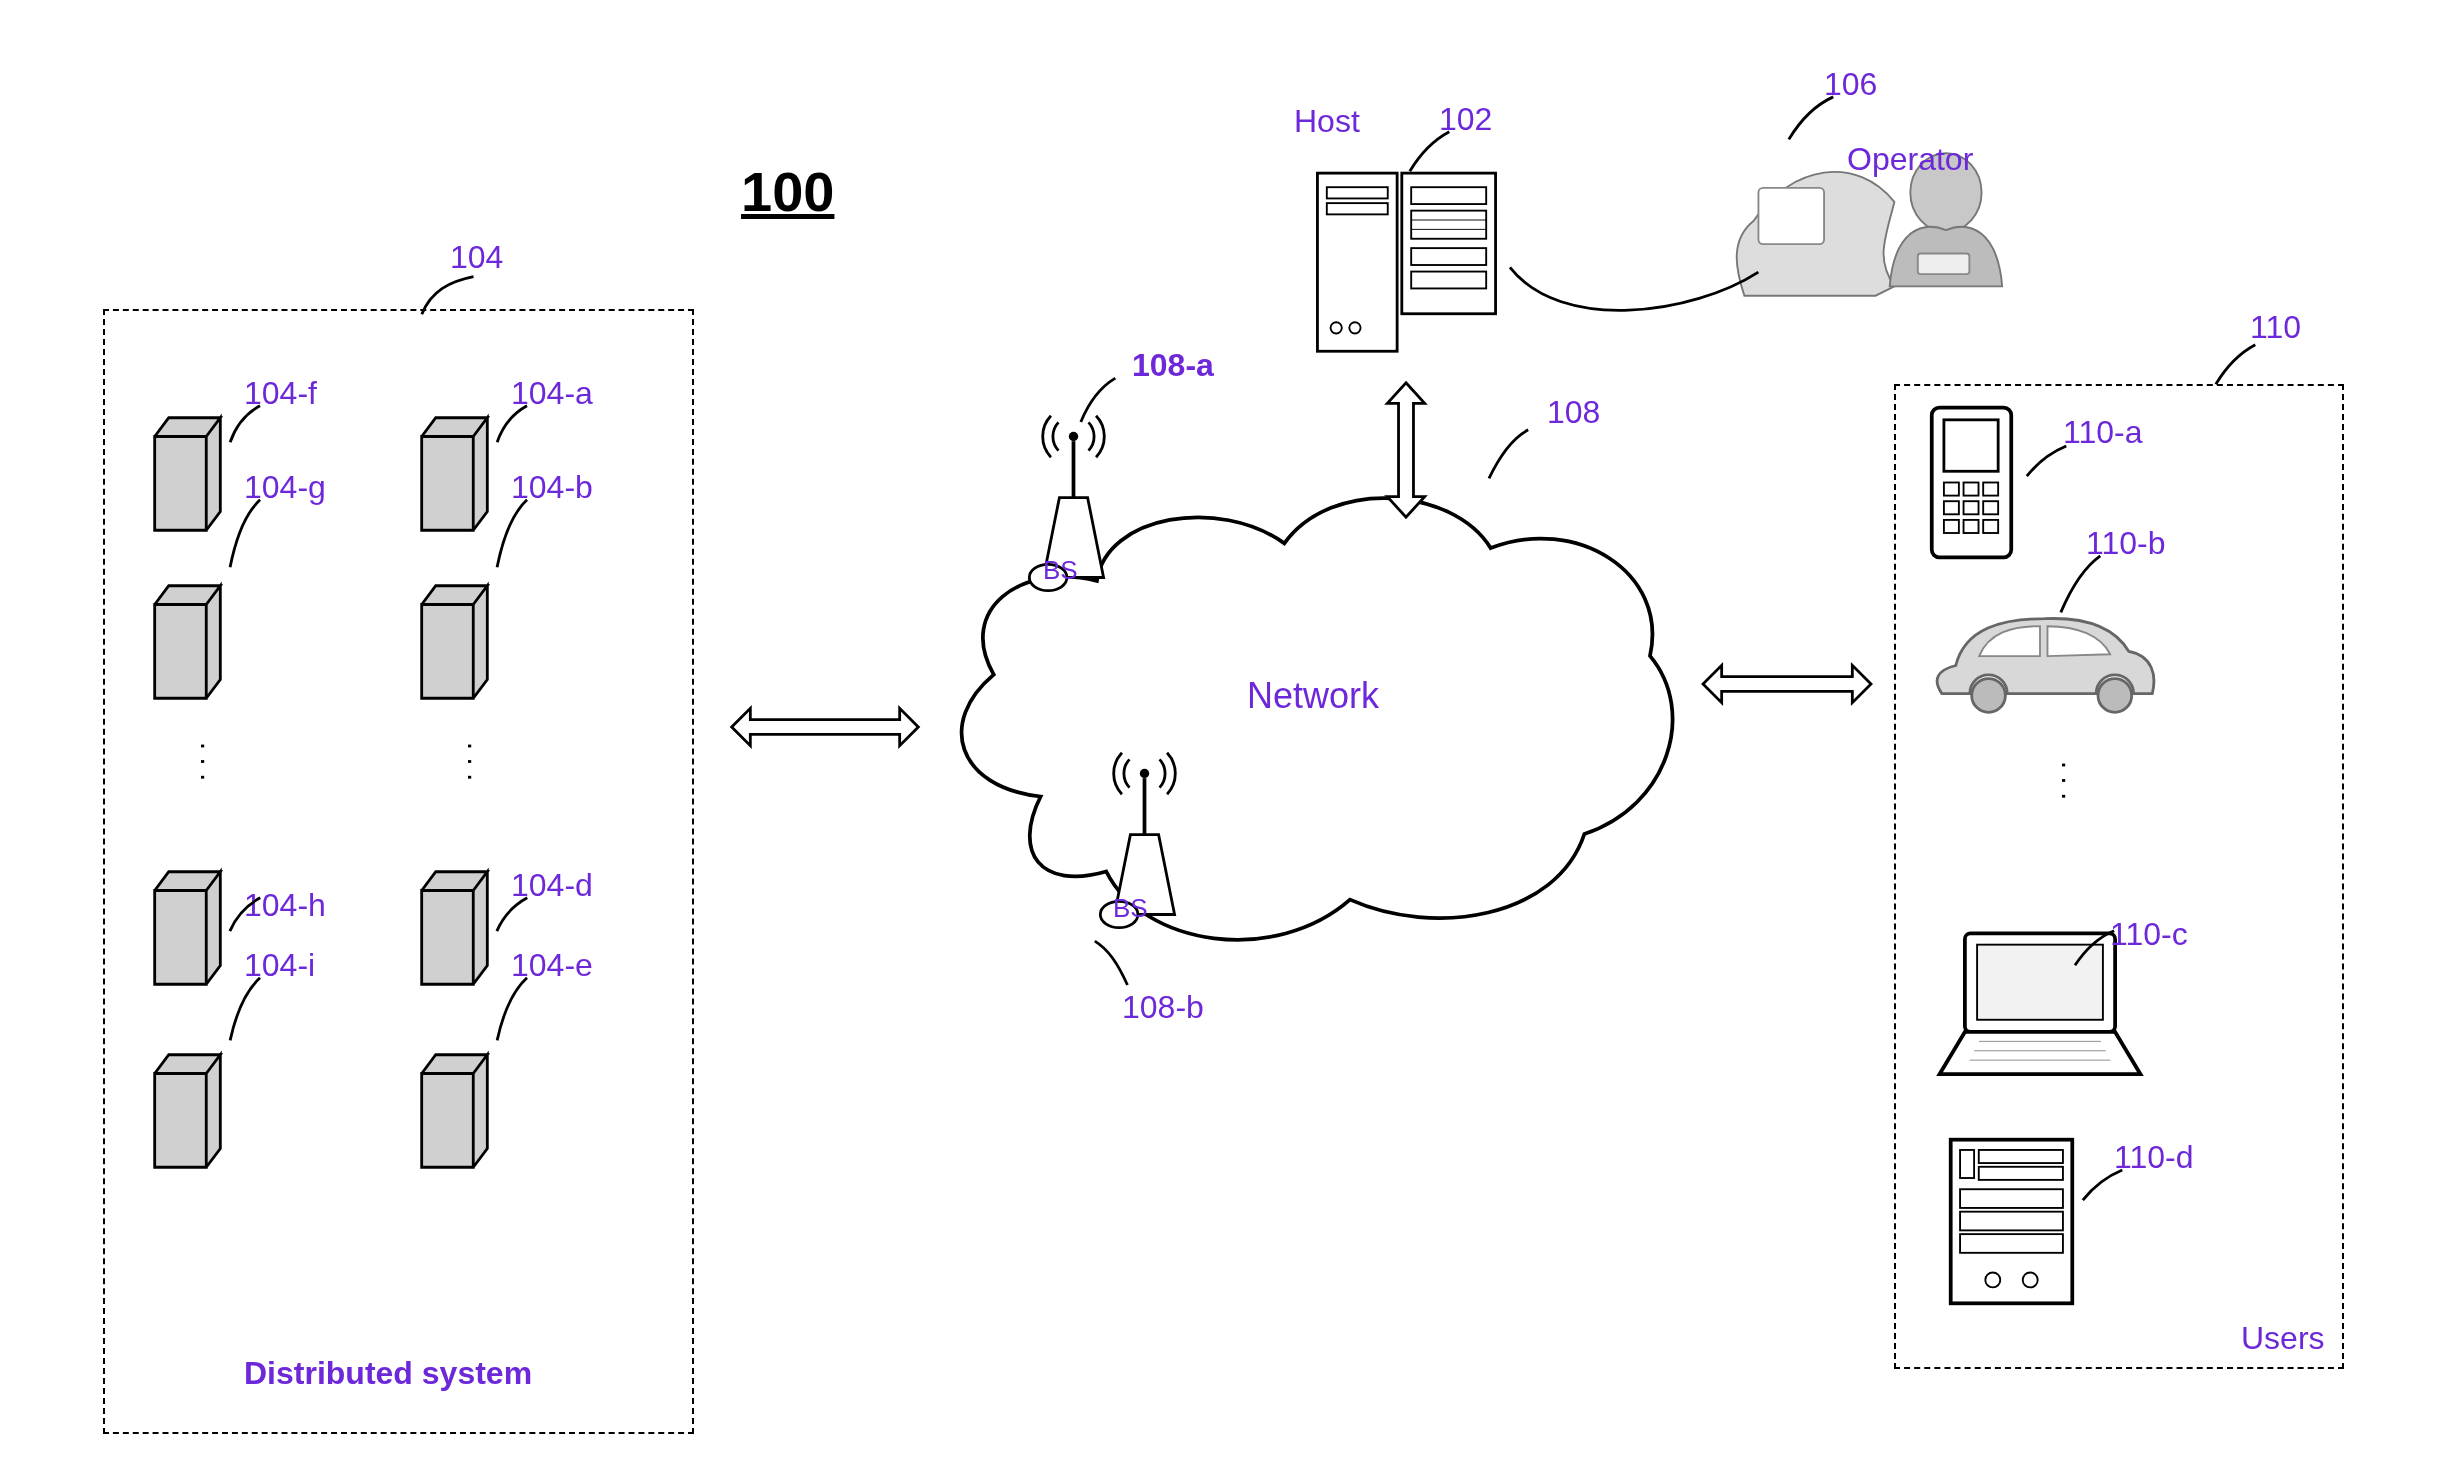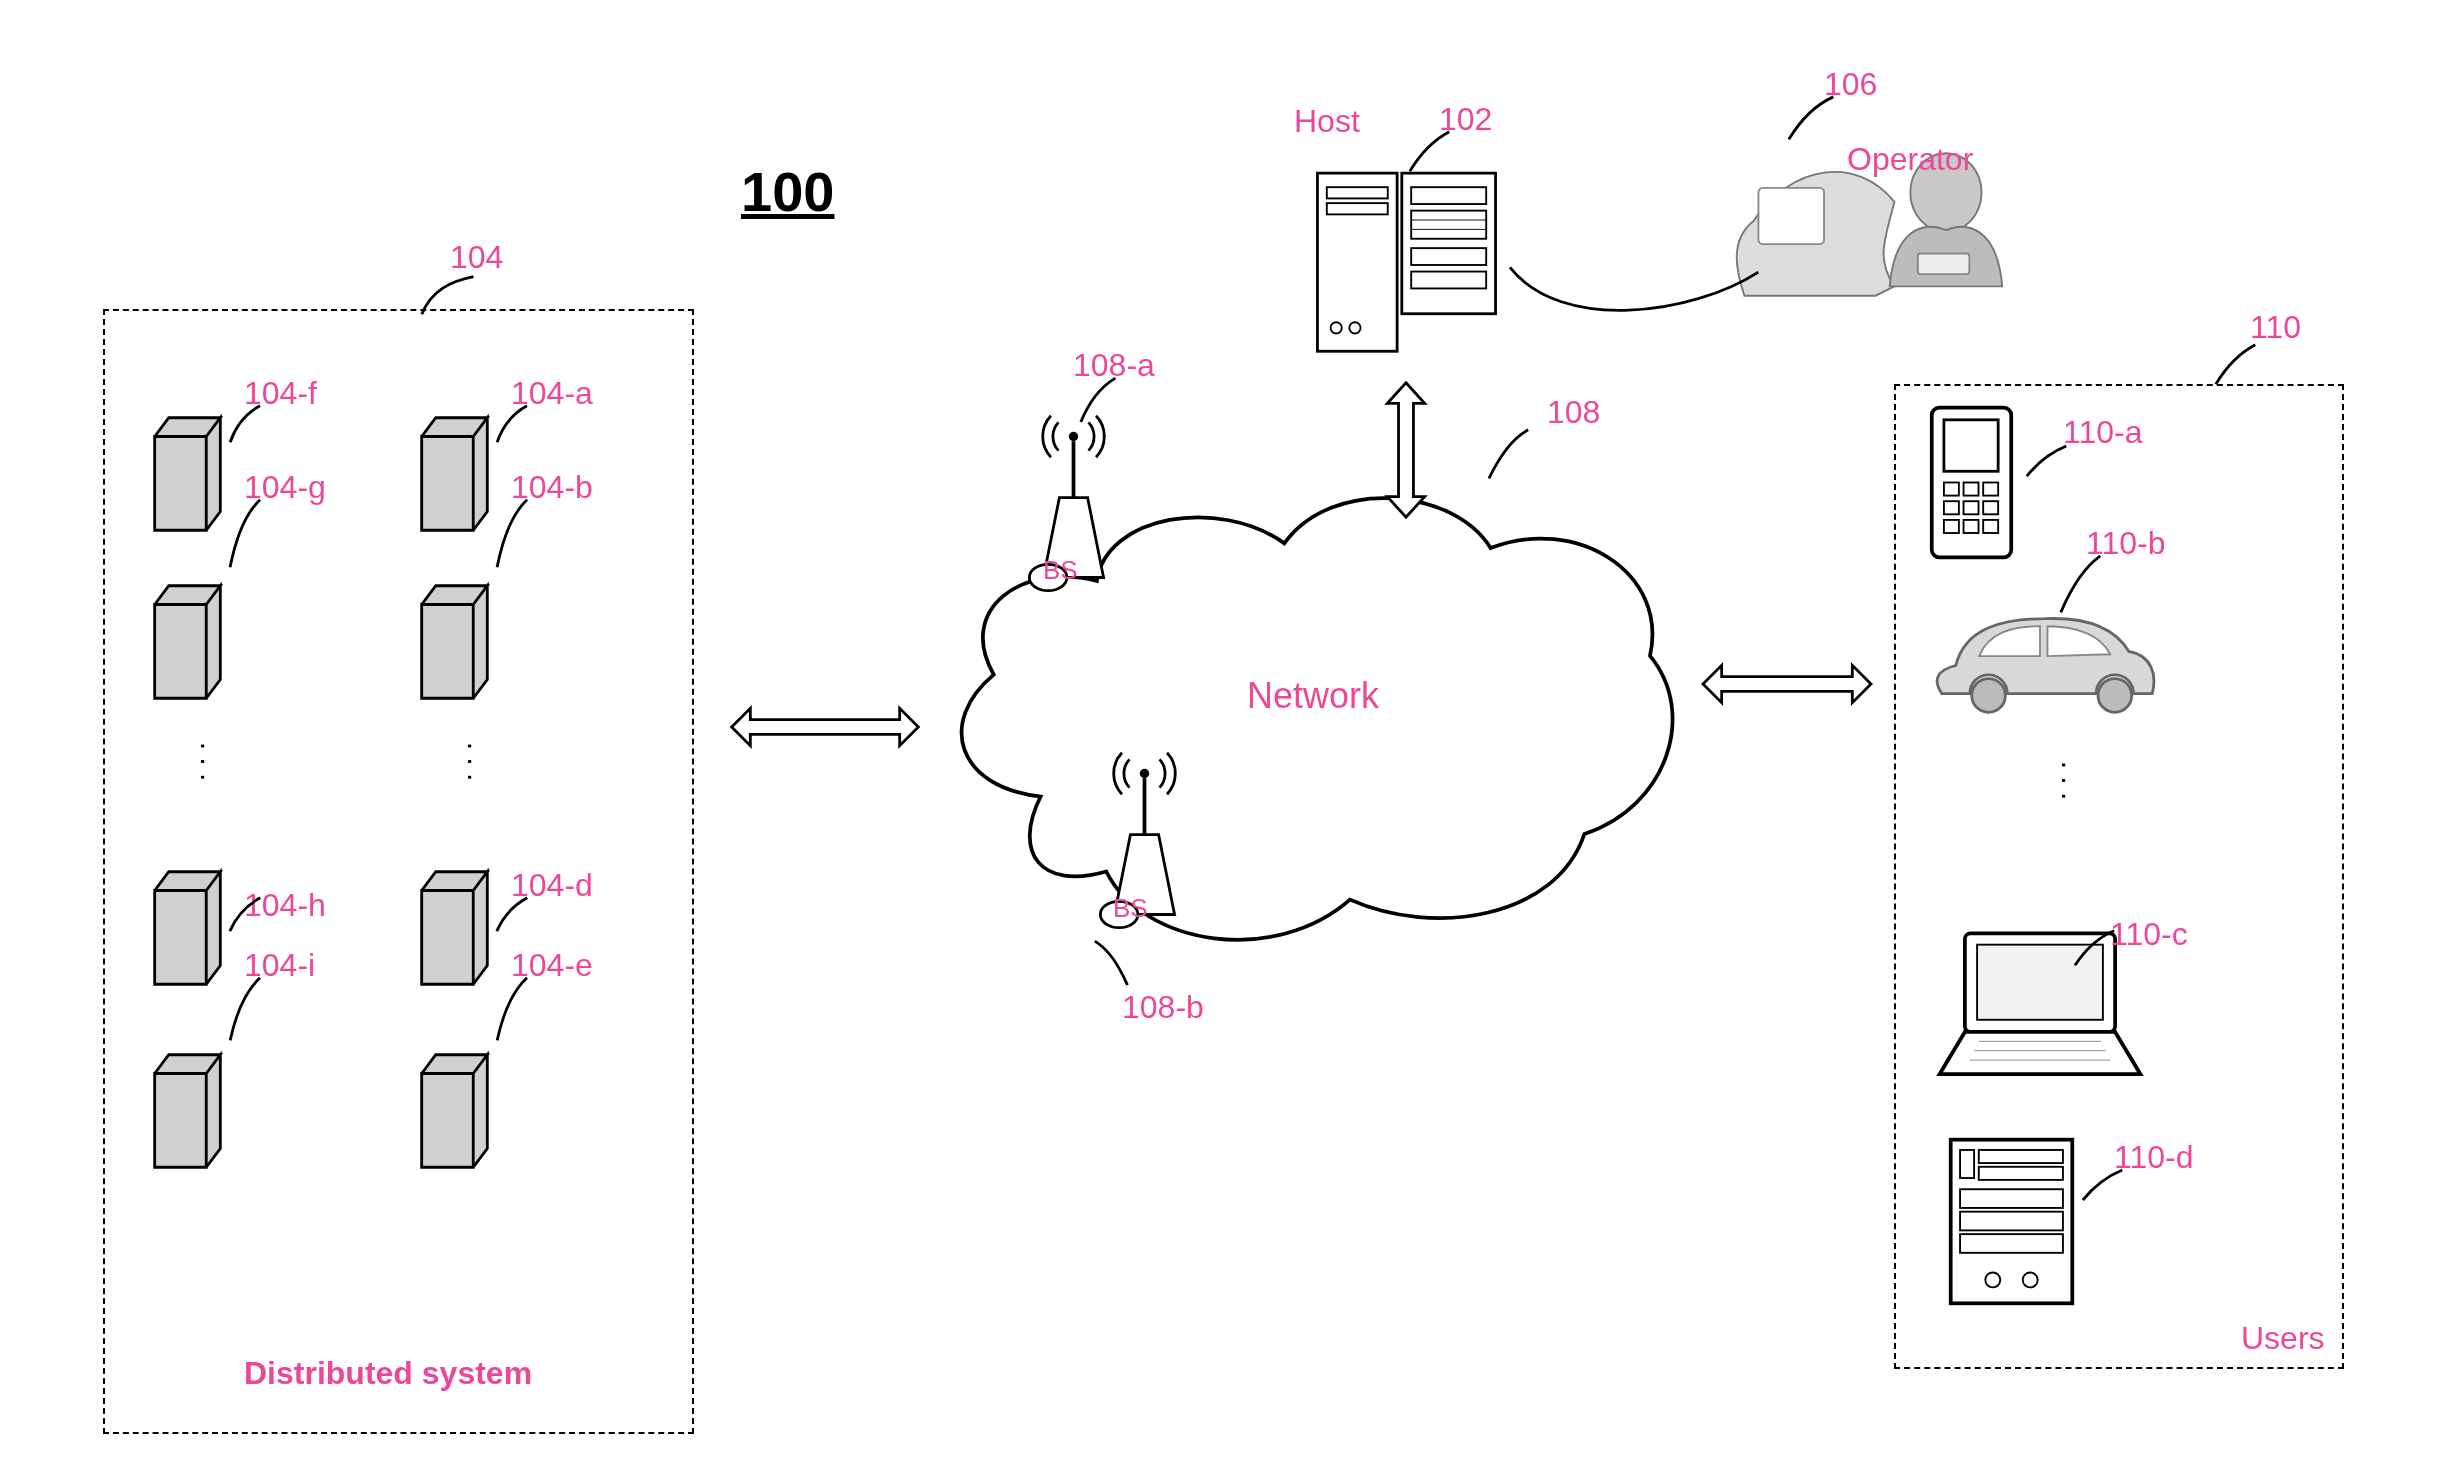--- a/index.html
+++ b/index.html
@@ -3,21 +3,21 @@
   <meta charset="utf-8">
   <style>
     * { margin: 0; padding: 0; box-sizing: border-box; }
     body {
       font-family: Arial, Helvetica, sans-serif;
       background: #fff;
       width: 2462px;
       height: 1482px;
       position: relative;
     }
-    .label { position: absolute; font-size: 32px; color: #ec4899; }
+    .label { position: absolute; font-size: 32px; color: #6d28d9; }
     .title { position: absolute; font-size: 56px; font-weight: bold; text-decoration: underline; }
     .dashed-box { position: absolute; border: 2.8px dashed #000; }
     .squiggle { position: absolute; }
     .server-box { position: absolute; width: 75px; height: 122px; }
     .dots { position: absolute; font-size: 30px; letter-spacing: 5.6px; writing-mode: vertical-rl; }
   </style>
 </head>
 <body>
 
 <div class="title" style="left:741px; top:159px;">100</div>
@@ -159,21 +159,21 @@
   <circle cx="60" cy="25" r="5" fill="#000"></circle>
   <path d="M44,10 A22,22 0 0,0 44,40" fill="none" stroke="#000" stroke-width="3"></path>
   <path d="M76,10 A22,22 0 0,1 76,40" fill="none" stroke="#000" stroke-width="3"></path>
   <path d="M36,3 A32,32 0 0,0 36,47" fill="none" stroke="#000" stroke-width="3"></path>
   <path d="M84,3 A32,32 0 0,1 84,47" fill="none" stroke="#000" stroke-width="3"></path>
   <line x1="60" y1="30" x2="60" y2="90" stroke="#000" stroke-width="4"></line>
   <path d="M45,90 L75,90 L92,175 L28,175 Z" fill="#fff" stroke="#000" stroke-width="3"></path>
   <ellipse cx="33" cy="175" rx="20" ry="14" fill="#fff" stroke="#000" stroke-width="3"></ellipse>
 </svg>
 <div class="label" style="left:1043px; top:555px; font-size:26px;">BS</div>
-<div class="label" style="left:1073px; top:347px;">108-a</div>
+<div class="label" style="left:1132px; top:347px;font-weight:bold;">108-a</div>
 <svg class="squiggle" style="left:1078px; top:375px; width:42px; height:52px;" viewBox="0 0 45 55" width="42" height="52">
     <path d="M3,50 C12,28 25,12 40,3" stroke="#000" stroke-width="3" fill="none"></path>
   </svg>
 
 <svg style="position:absolute; left:1088px; top:750px; width:113px; height:188px;" viewBox="0 0 120 200" width="113" height="188">
   <circle cx="60" cy="25" r="5" fill="#000"></circle>
   <path d="M44,10 A22,22 0 0,0 44,40" fill="none" stroke="#000" stroke-width="3"></path>
   <path d="M76,10 A22,22 0 0,1 76,40" fill="none" stroke="#000" stroke-width="3"></path>
   <path d="M36,3 A32,32 0 0,0 36,47" fill="none" stroke="#000" stroke-width="3"></path>
   <path d="M84,3 A32,32 0 0,1 84,47" fill="none" stroke="#000" stroke-width="3"></path>

